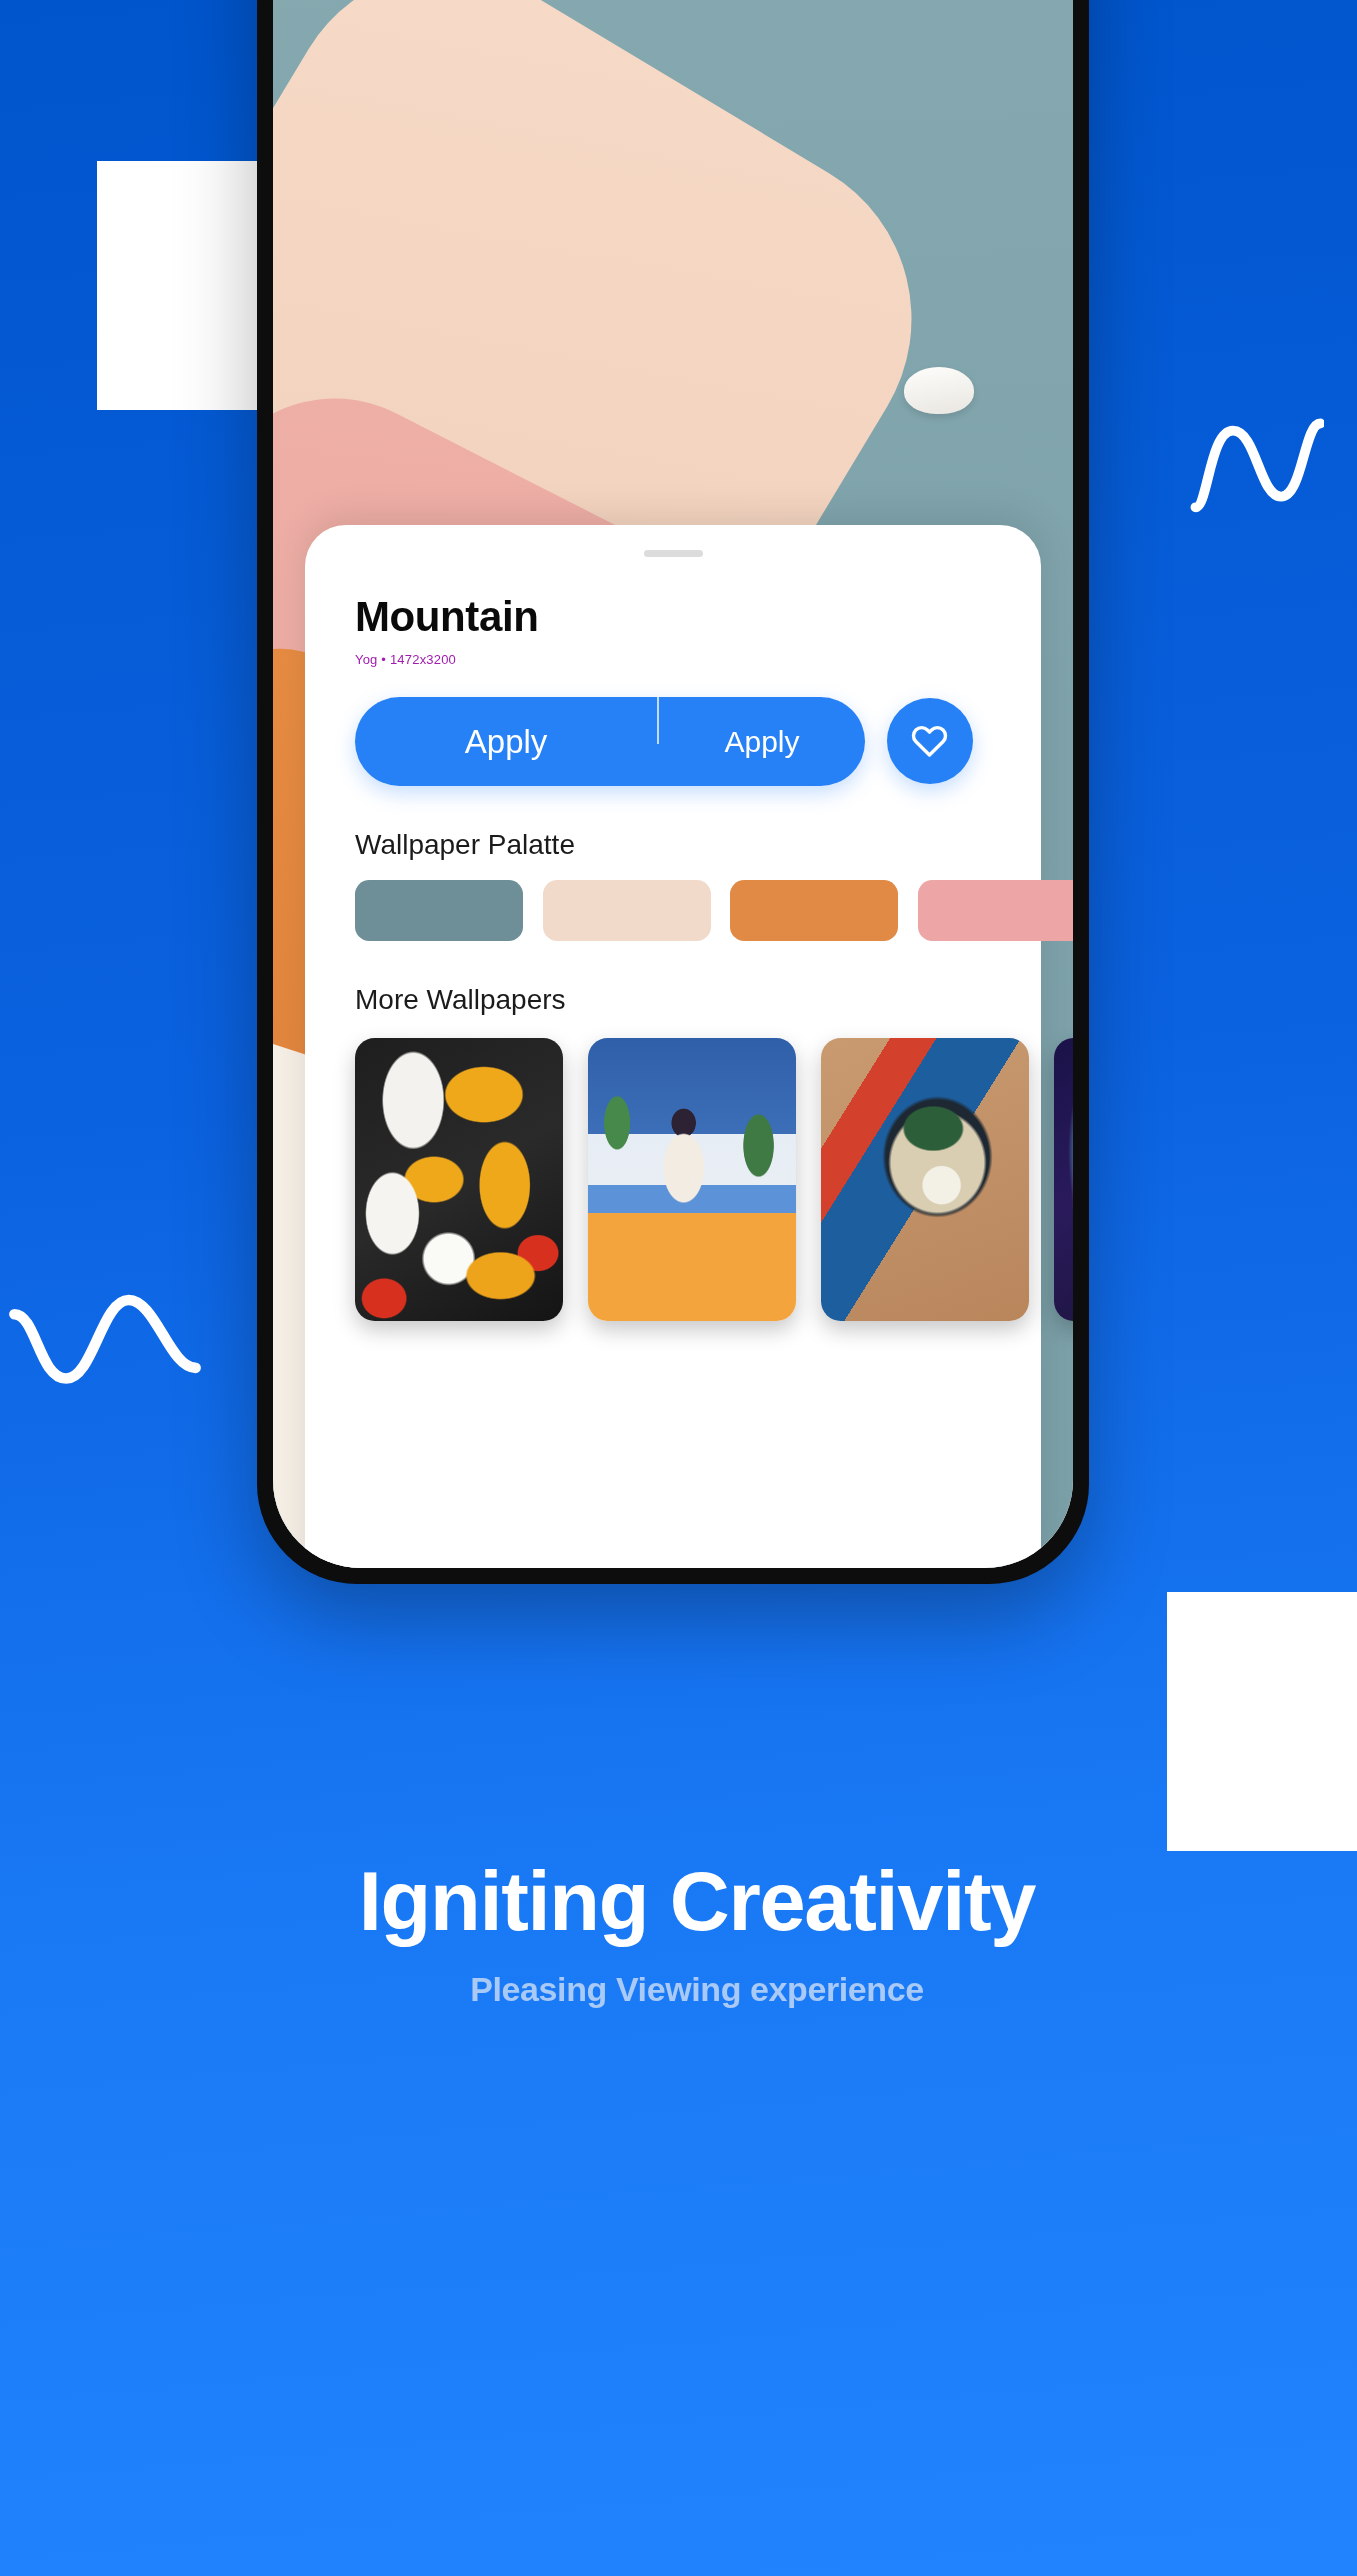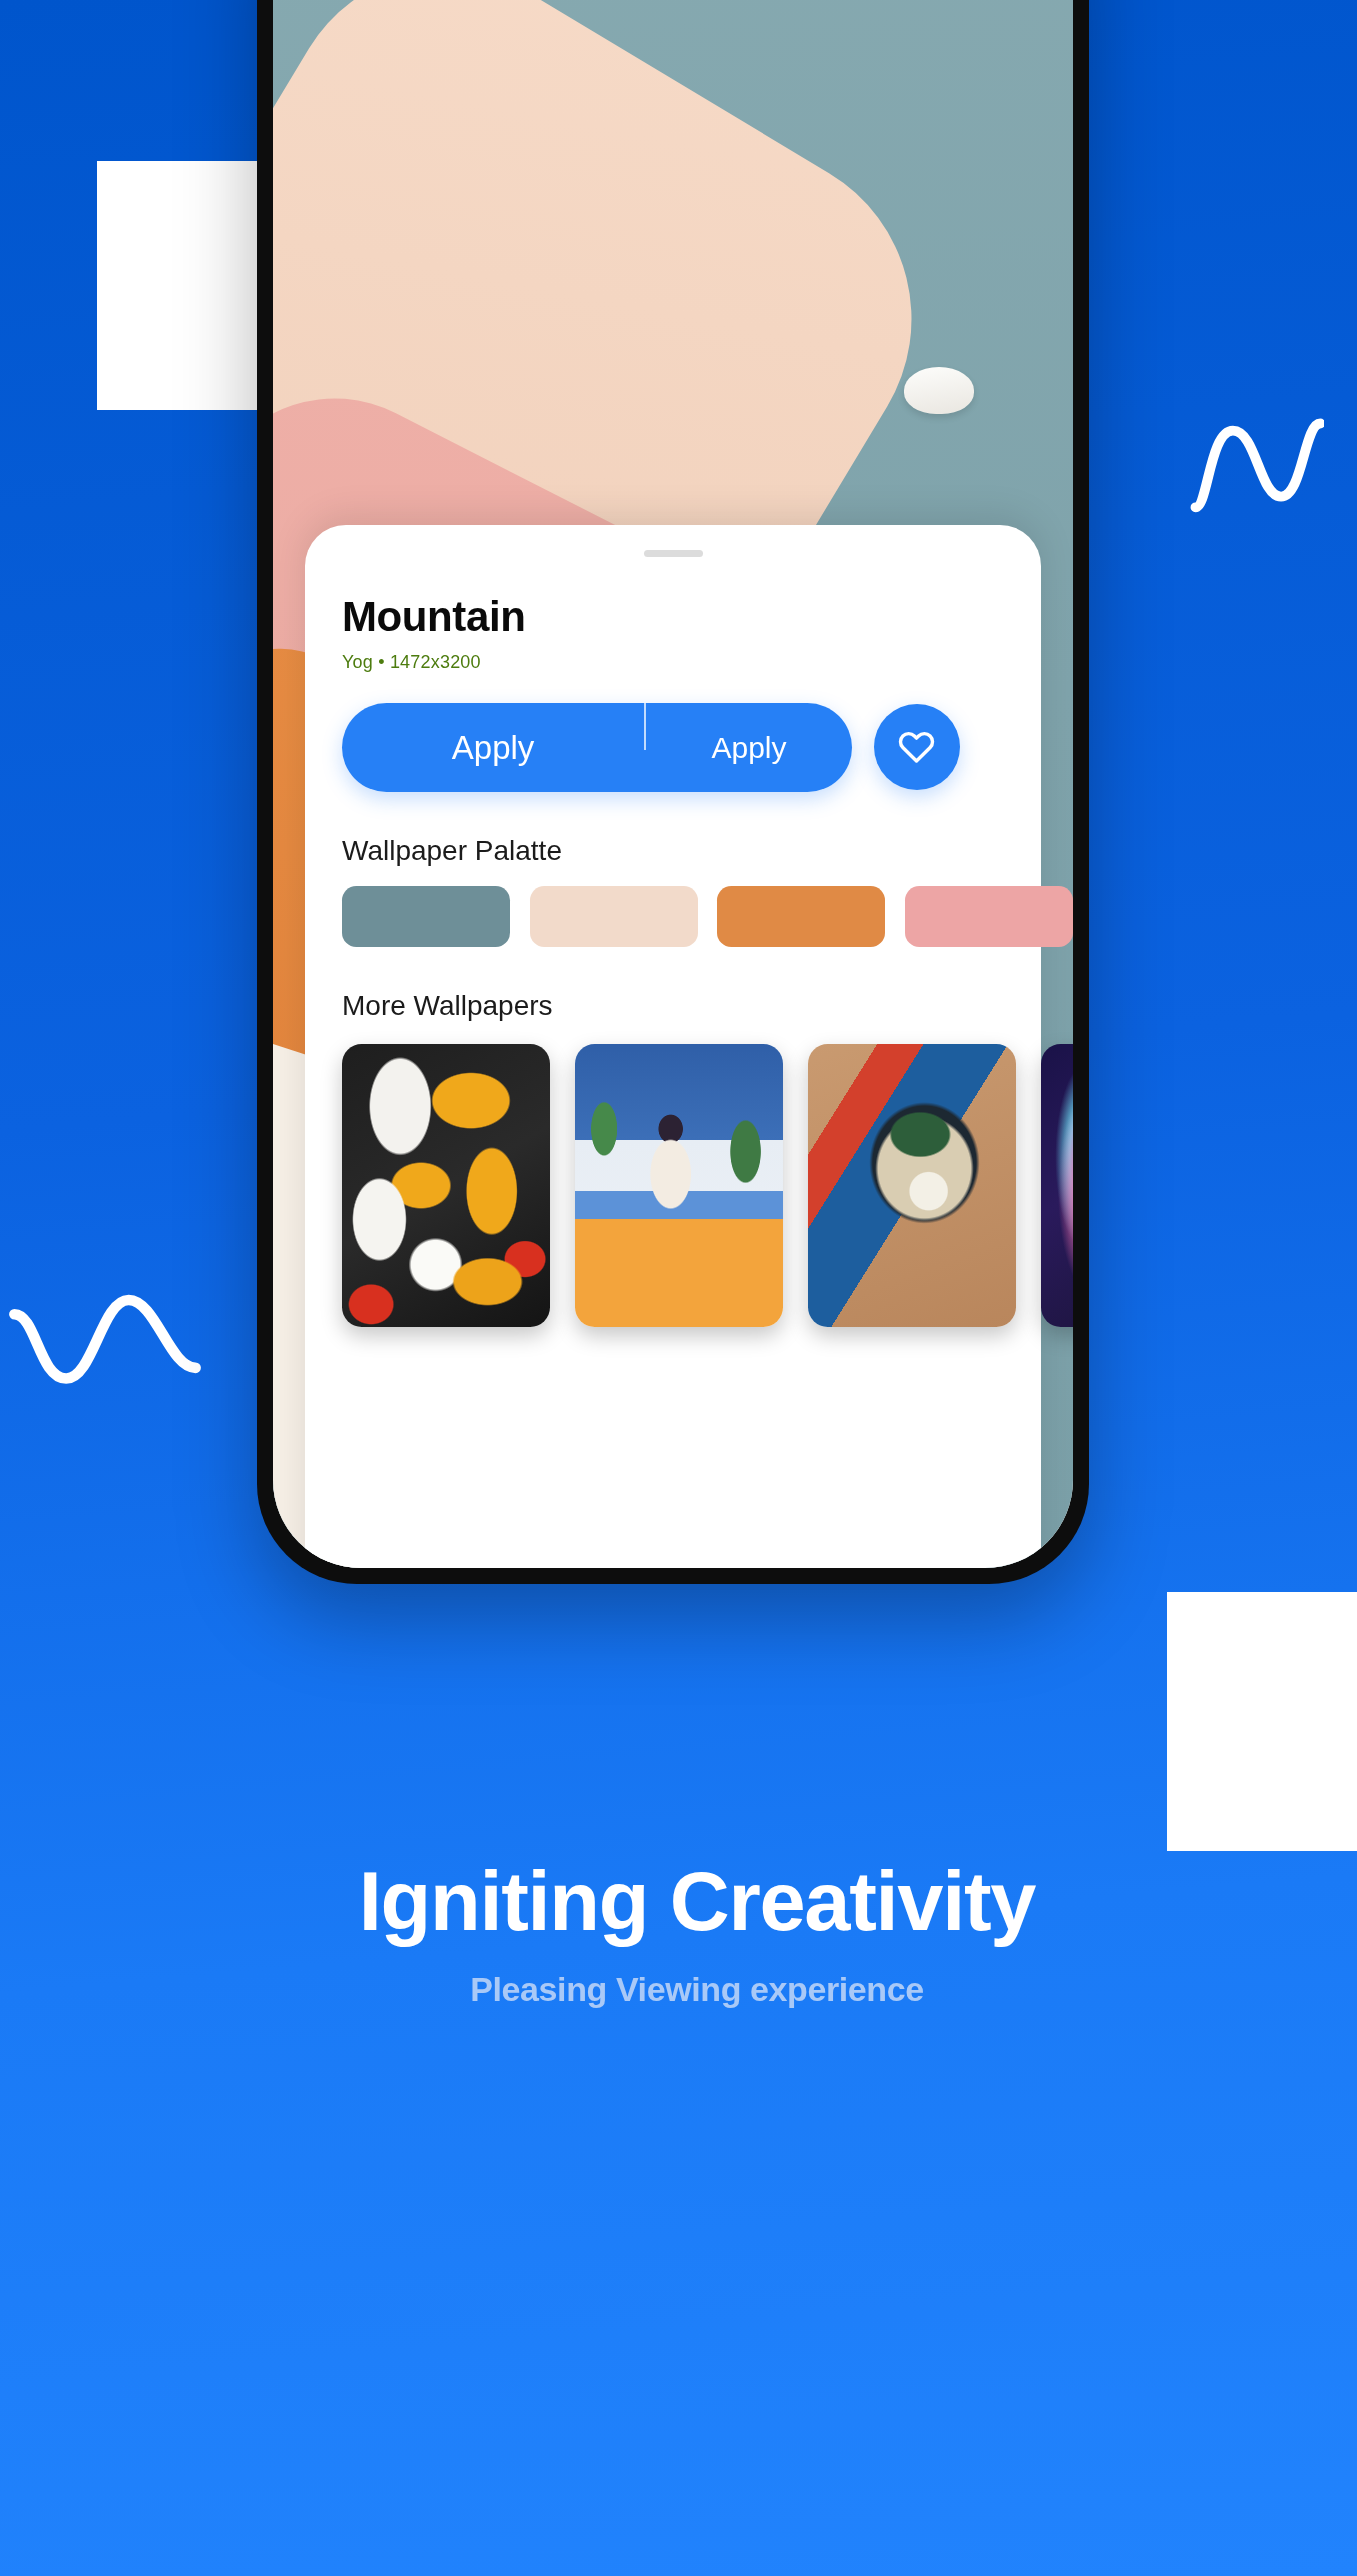--- a/index.html
+++ b/index.html
@@ -118,34 +118,34 @@
     border-radius: 41px 41px 0 0;
     box-shadow: 0 -9px 36px rgba(0,0,0,.10);
     padding: 0 0 0 0;
   }
   #sheet-handle {
     width: 59px; height: 7.2px;
     background: #dcdcdc;
     border-radius: 4.5px;
     margin: 25px auto 0 auto;
   }
-  .sheet-pad { padding: 0 37px; margin-top: 36px; }
+  .sheet-pad { padding: 0 50px; margin-top: 36px; }
 
   #wp-title {
     margin-top: 38px;
     font-size: 42px;
     font-weight: 700;
     color: #0a0a0a;
     letter-spacing: -0.4px;
     line-height: 1.05;
   }
   #wp-meta {
     margin-top: 12.5px;
-    font-size: 18px;
-    color: #4d7c0f;
+    font-size: 13px;
+    color: #a21caf;
     letter-spacing: 0.2px;
   }
 
   
   #action-row {
     margin-top: 30px;
     display: flex;
     align-items: center;
     gap: 21.5px;
   }

